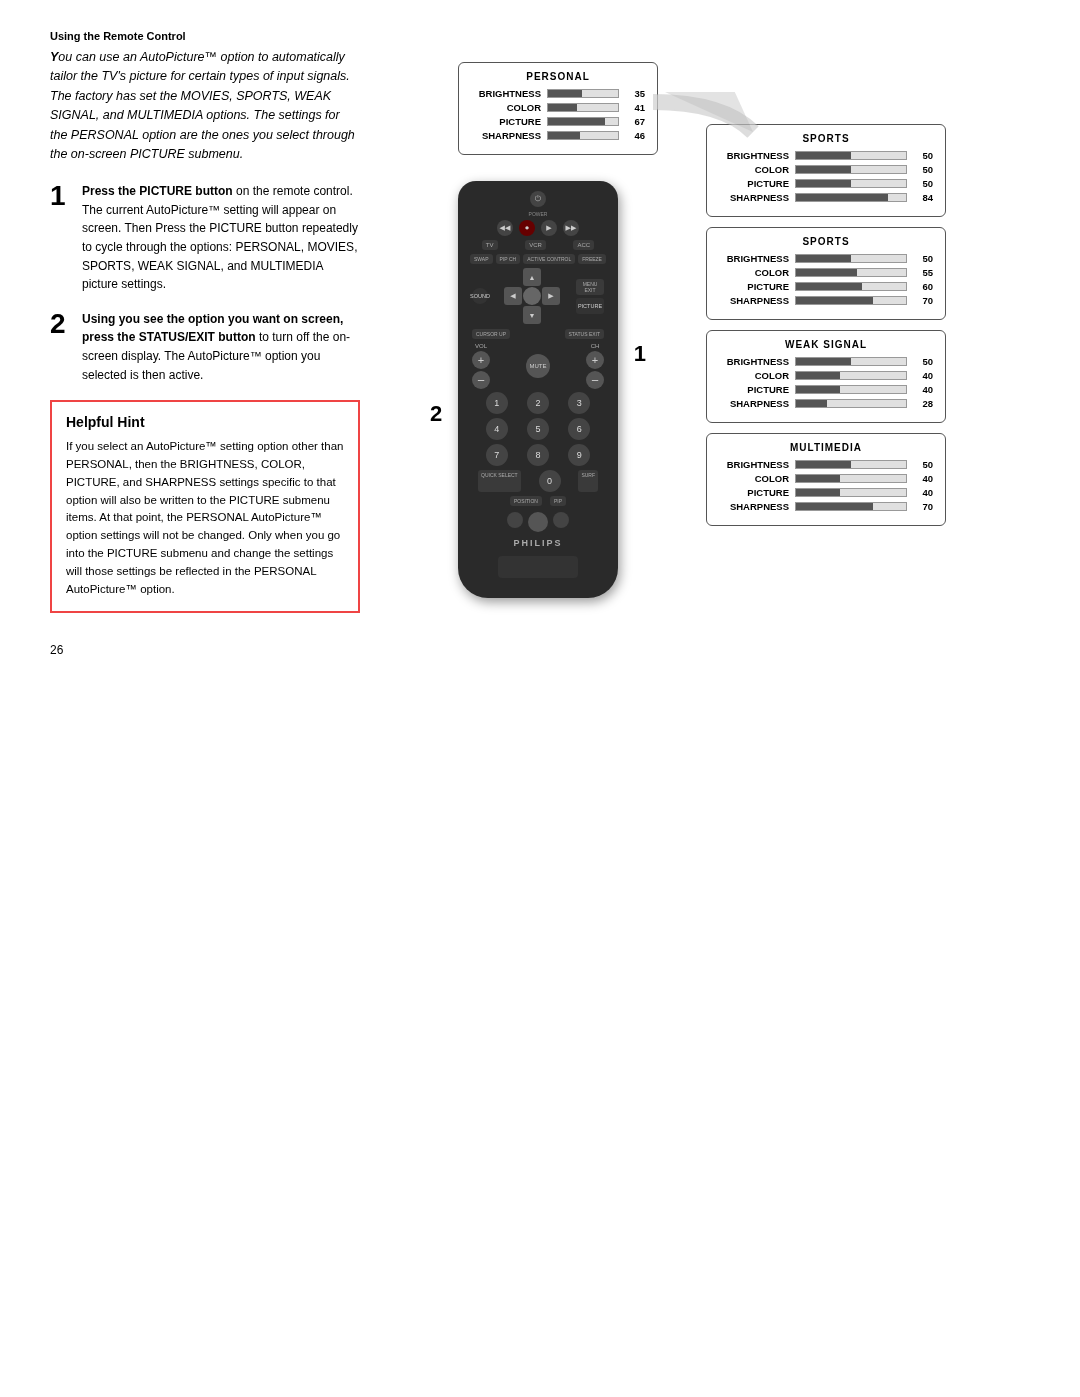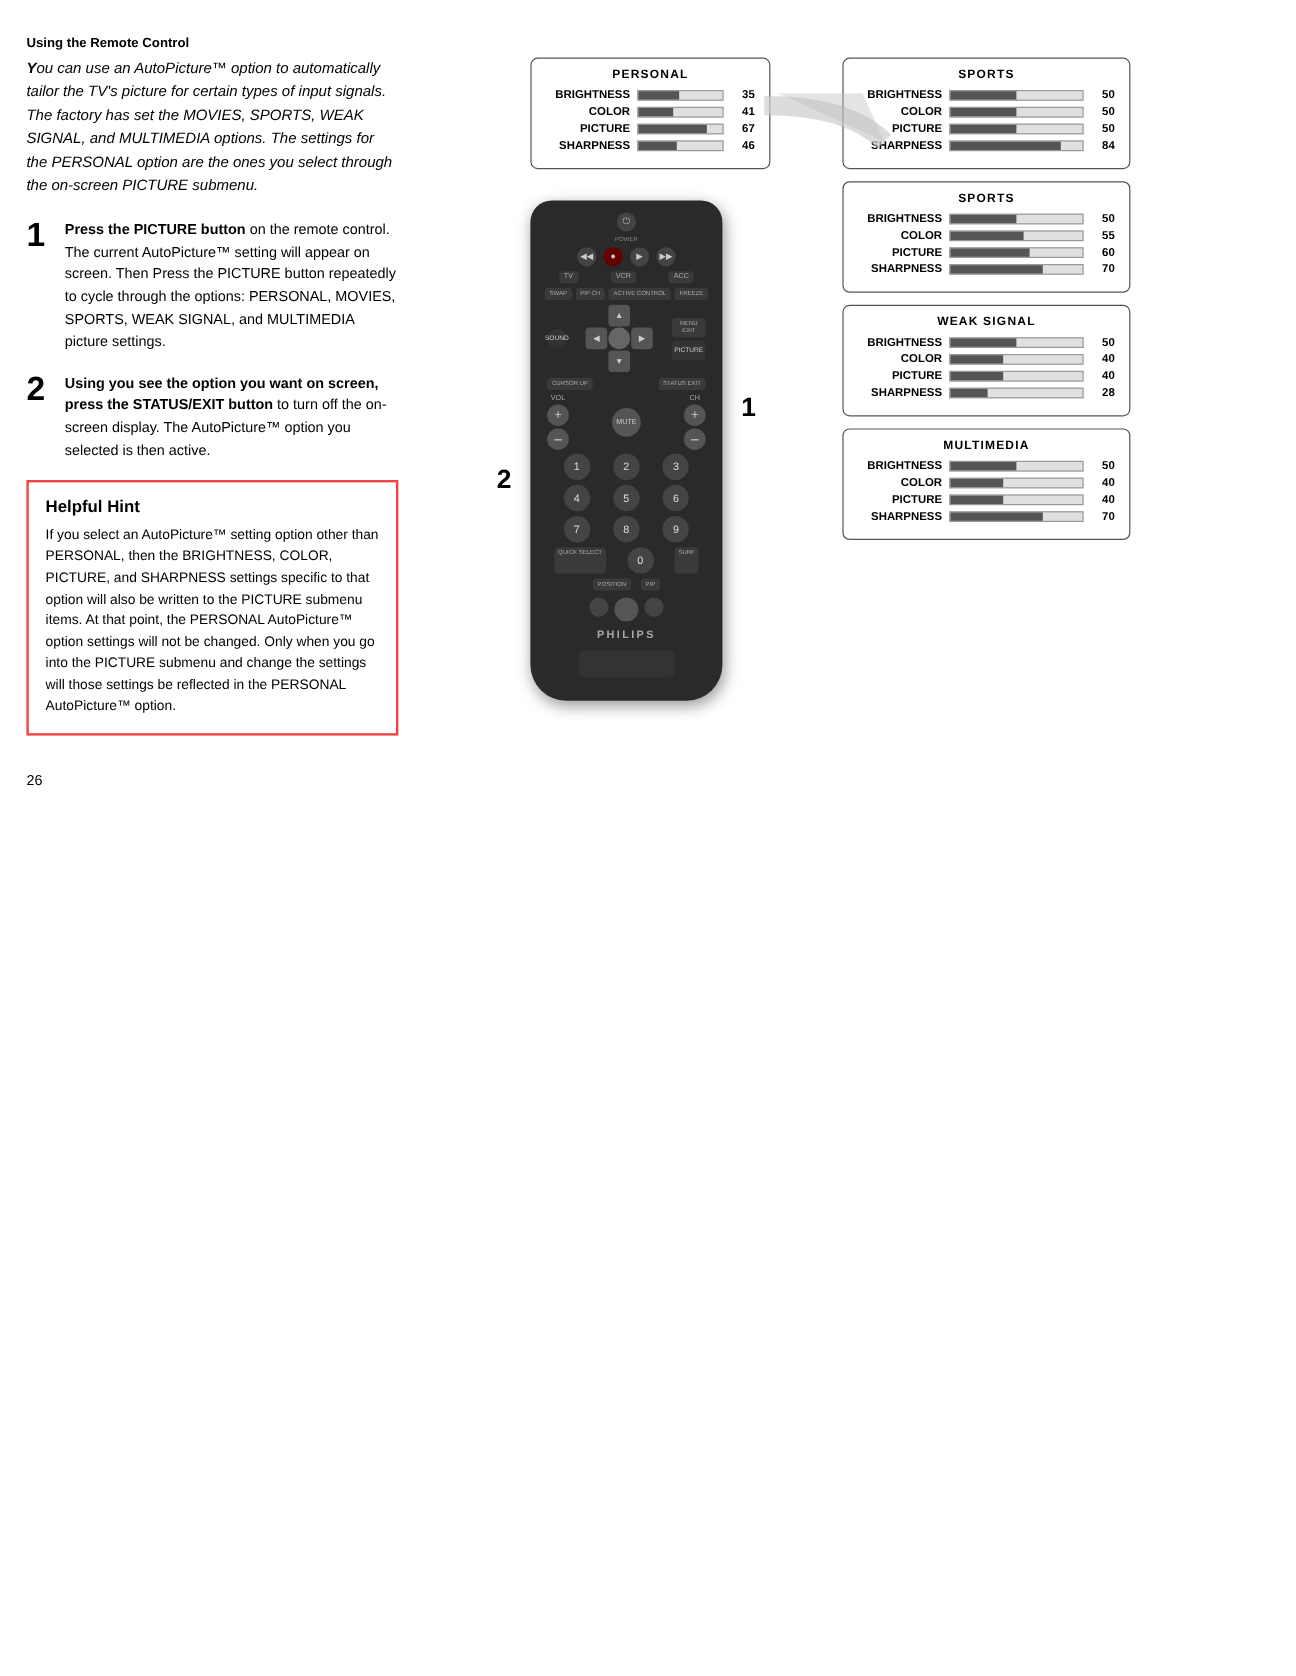--- a/index.html
+++ b/index.html
@@ -8,21 +8,21 @@
       min-height: 1397px;
       background: #ffffff;
       font-family: Arial, sans-serif;
       color: #000;
       position: relative;
     }
 
     .page {
       width: 1028px;
       min-height: 1397px;
-      padding: 30px 50px 60px 22px;
+      padding: 30px 50px 60px 50px;
       position: relative;
     }
 
     
     .top-label {
       font-size: 11px;
       font-weight: bold;
       margin-bottom: 6px;
     }
 
@@ -285,22 +285,22 @@
     }
 
     
     .page-number {
       font-size: 12px;
       margin-top: 30px;
     }
 
     .content-row {
       display: flex;
-      gap: 20px;
-      align-items: flex-start;
+      gap: 8px;
+      align-items: center;
     }
 
     
     .remote-wrapper {
       position: relative;
     }
   </style>
 </head>
 <body>
 

